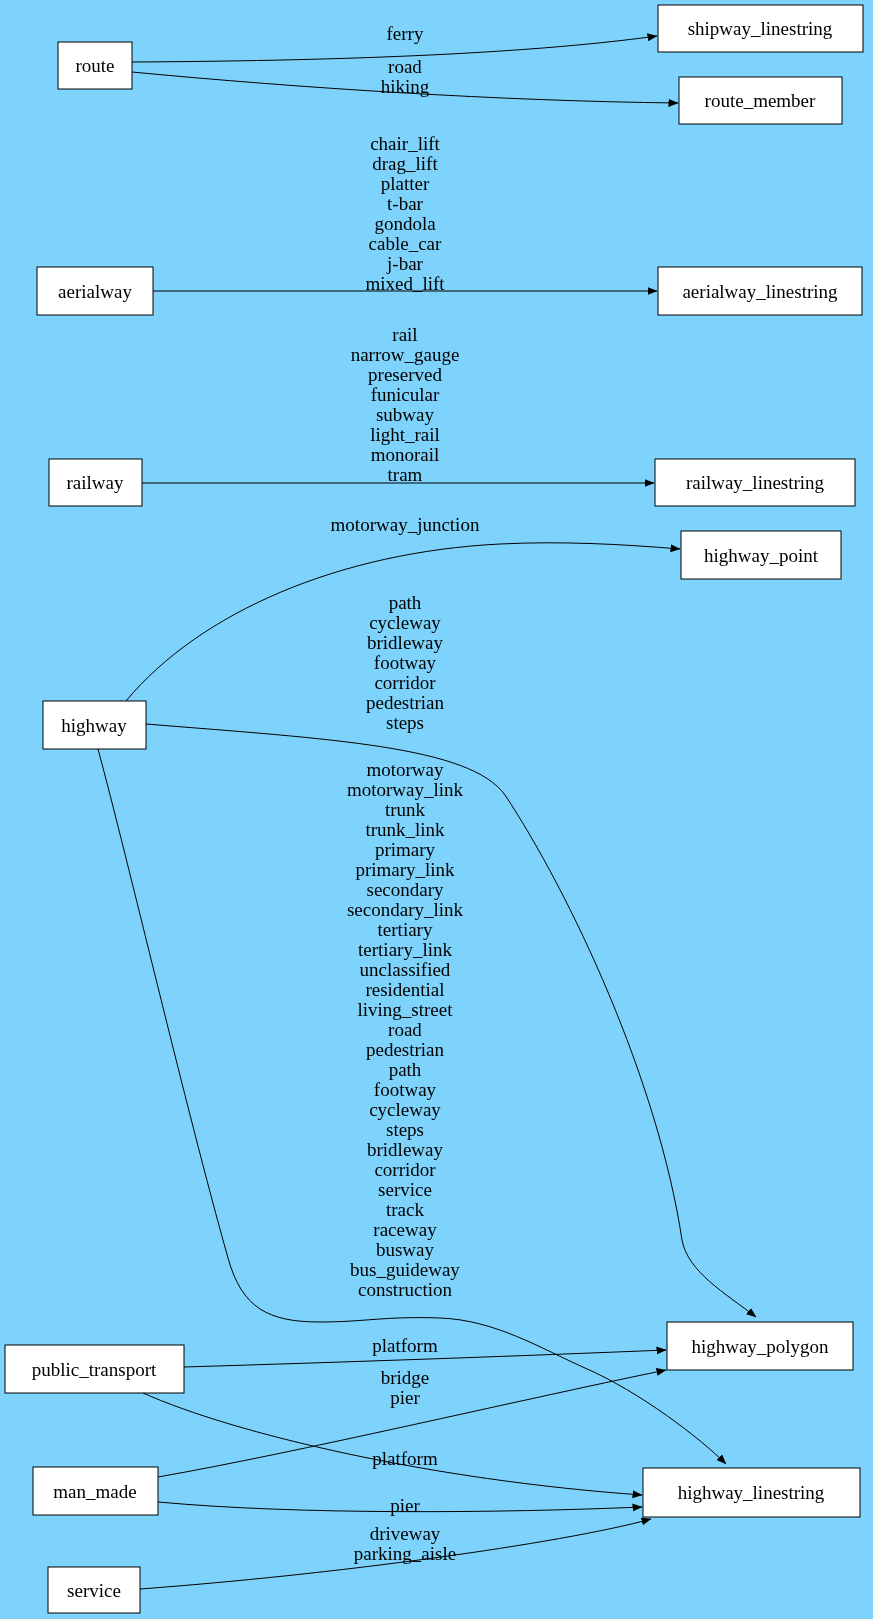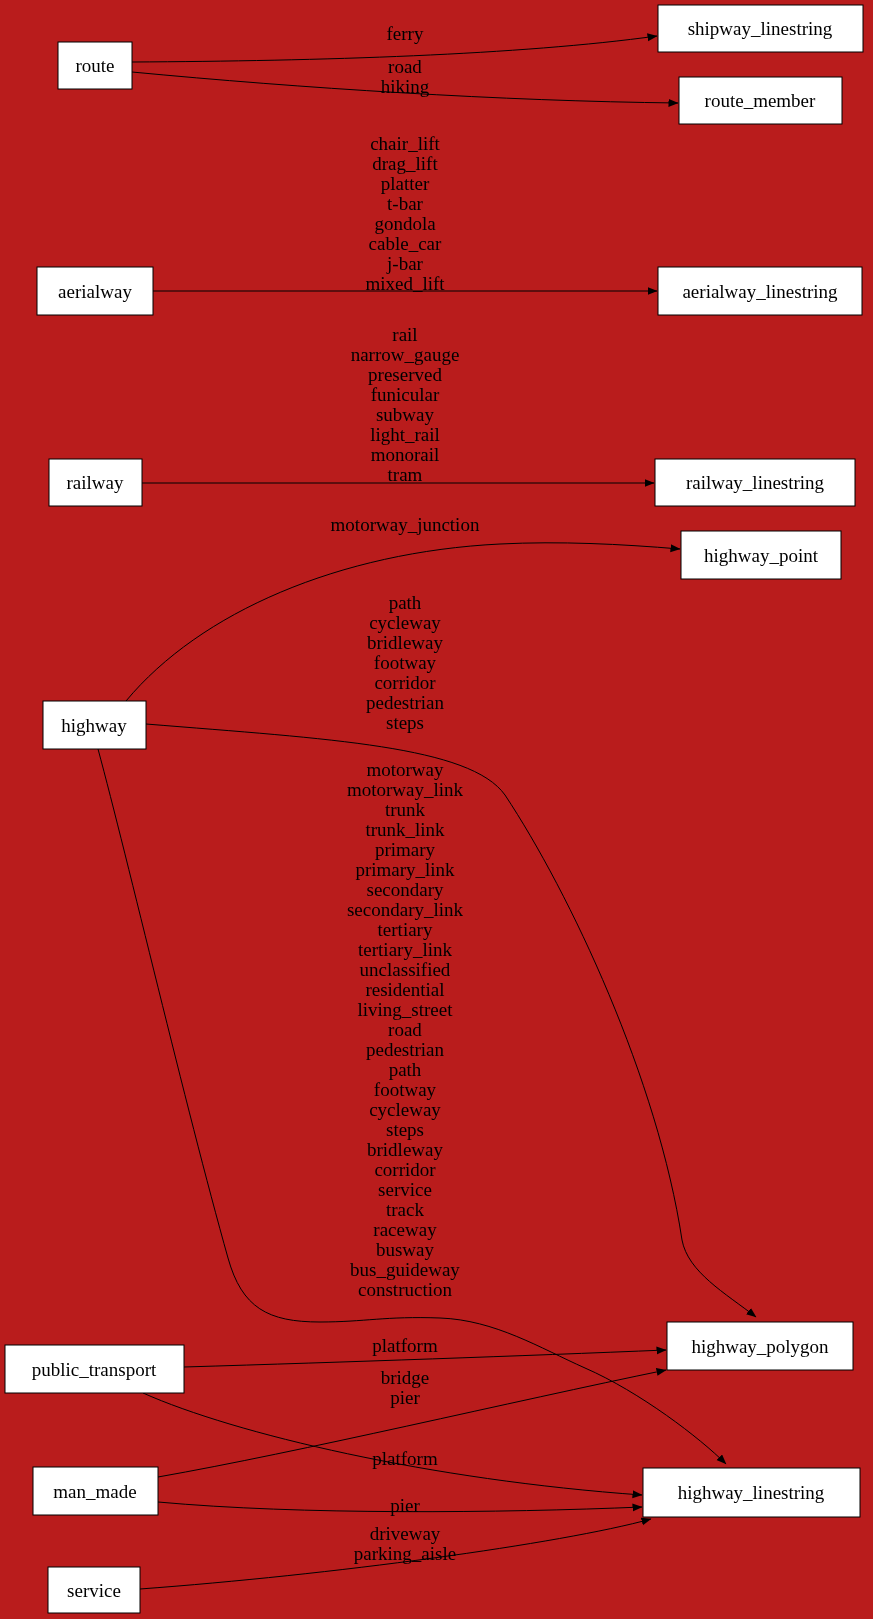--- a/index.html
+++ b/index.html
@@ -1,16 +1,16 @@
 <!DOCTYPE html>
 <html><head>
 <meta charset="utf-8">
 <style>
   html,body{margin:0;padding:0;background:#ffffff;}
-  .canvas{width:873px;height:1619px;position:relative;background:#b91c1c;}
+  .canvas{width:873px;height:1619px;position:relative;background:#7dd3fc;}
   svg text{font-family:"Liberation Serif","DejaVu Serif",serif;font-size:19px;fill:#000000;}
   .node rect{fill:#ffffff;stroke:#000000;stroke-width:1;}
   .node text{text-anchor:middle;}
   .edge{fill:none;stroke:#000000;stroke-width:1;}
   .elabel{text-anchor:middle;}
 </style>
 </head>
 <body>
 
 <div class="canvas">

